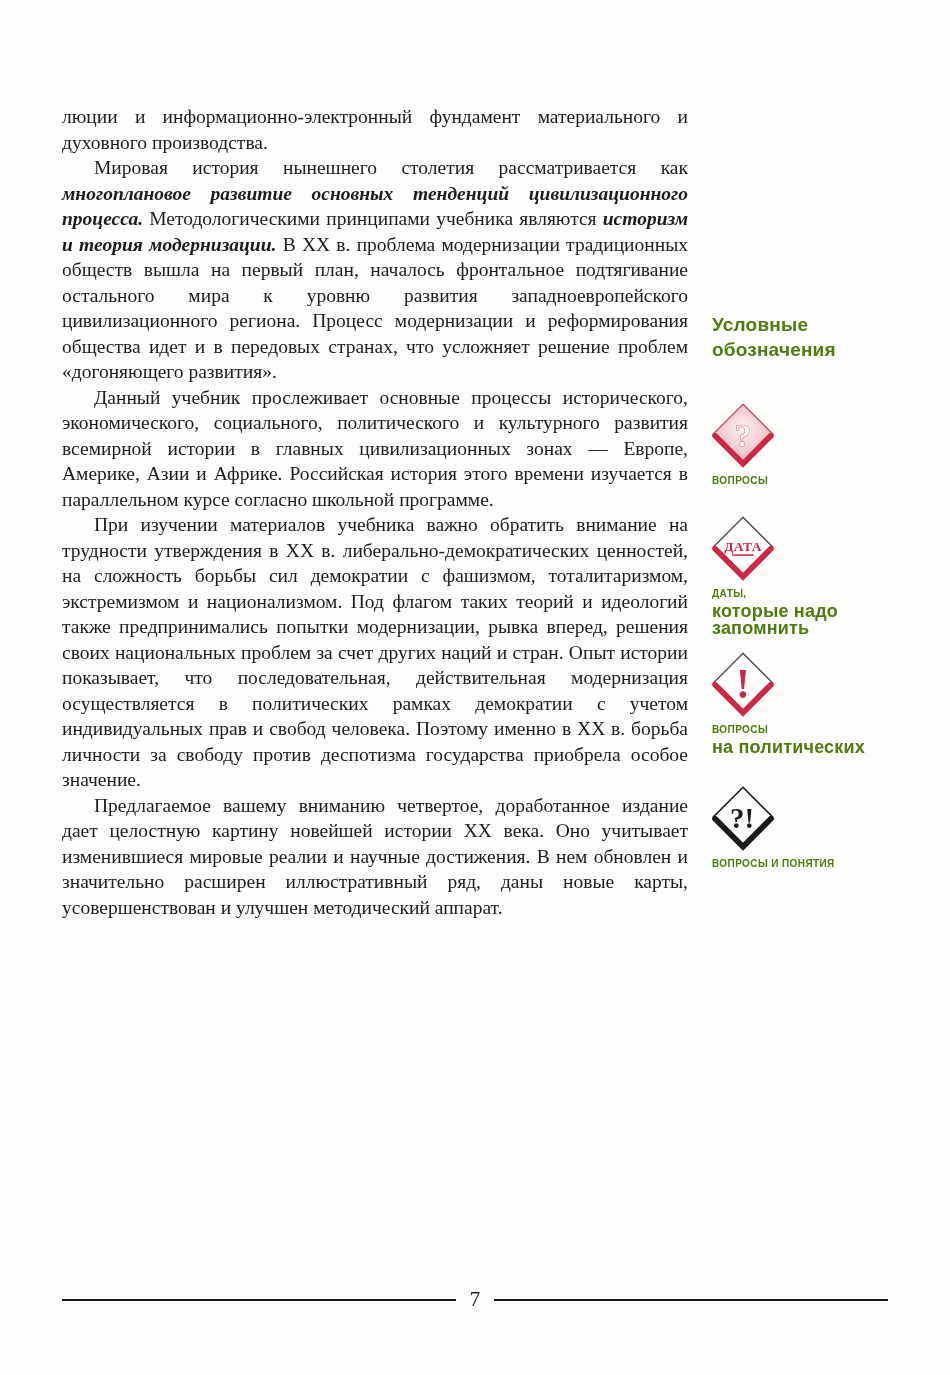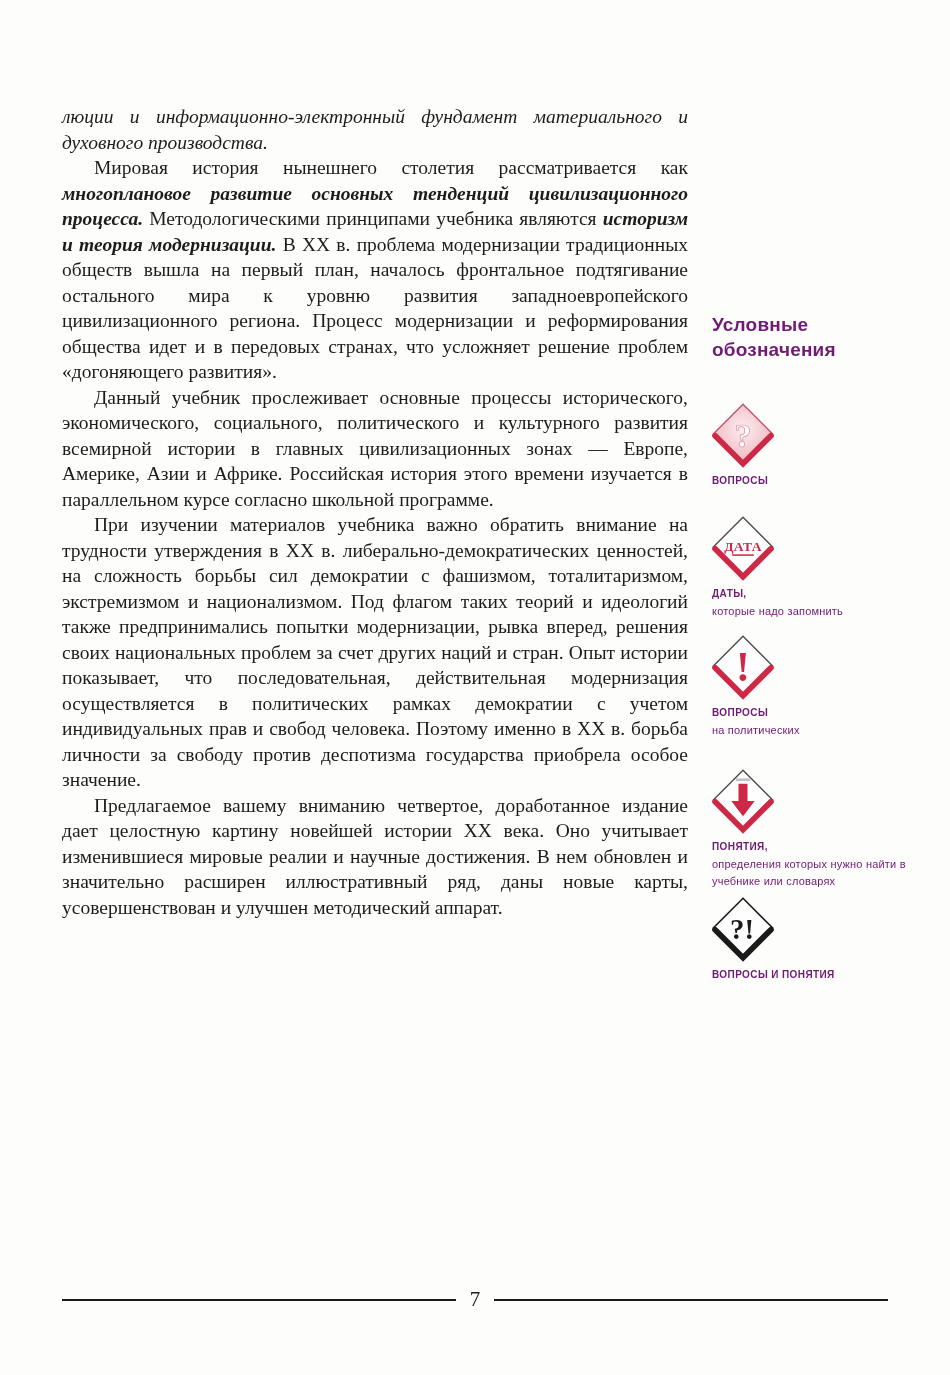--- a/index.html
+++ b/index.html
@@ -15,29 +15,29 @@
   .main-text {
     position: absolute;
     left: 62px;
     top: 104px;
     width: 626px;
     font-size: 19.5px;
     line-height: 25.5px;
     text-align: justify;
   }
   .main-text p { margin: 0; text-indent: 32px; }
-  .main-text p.no-indent { text-indent: 0; font-style: italic; }
+  .main-text p.no-indent { text-indent: 0; }
   .main-text .em { font-style: italic; font-weight: 700; }
   .sidebar {
     position: absolute;
     left: 712px;
     top: 312px;
     width: 200px;
     font-family: "Liberation Sans", "DejaVu Sans", sans-serif;
-    color: #701a75;
+    color: #4d7c0f;
   }
   .sidebar-title {
     font-size: 19px;
     font-weight: 700;
     line-height: 25px;
     margin: 0 0 36px 0;
     width: 170px;
     letter-spacing: 0.2px;
   }
   .legend-item { margin: 0; }
@@ -48,24 +48,25 @@
   .legend-icon { width: 72px; height: 72px; margin-left: -5px; margin-bottom: 2px; }
   .legend-icon svg { display: block; }
   .legend-bold-label {
     font-size: 10px;
     font-weight: 700;
     line-height: 18px;
     letter-spacing: 0.4px;
     width: 190px;
   }
   .legend-sub-label {
-    font-size: 11px;
+    font-size: 18px;
     line-height: 17px;
     width: 195px;
     letter-spacing: 0.2px;
+    font-weight: bold;
   }
   .page-footer {
     position: absolute;
     left: 62px;
     width: 826px;
     top: 1289px;
     display: flex;
     align-items: center;
   }
   .page-footer .rule { flex: 1; height: 2px; background: #1a1a1a; }
@@ -126,32 +127,20 @@
     <path d="M9 42 L40 73 L71 42" fill="none" stroke="#cd2947" stroke-width="6.5" stroke-linecap="round"></path>
     <text x="40" y="57" text-anchor="middle" font-family="Liberation Serif, serif" font-weight="bold" font-size="46" fill="#cd2947">!</text>
             </svg>
           </div>
           <div class="legend-bold-label">ВОПРОСЫ</div>
           <div class="legend-sub-label">на политических</div>
         </div>
         <div class="legend-item">
           <div class="legend-icon">
             <svg width="72" height="72" viewBox="0 0 80 80">
-    <path d="M40 7 L73 40 L40 73 L7 40 Z" fill="#fefefe" stroke="#4a4a4a" stroke-width="1.5"></path>
-    <path d="M9 42 L40 73 L71 42" fill="none" stroke="#cd2947" stroke-width="6.5" stroke-linecap="round"></path>
-    <rect x="32" y="16" width="16" height="3" fill="#a8a8b0" opacity="0.7"></rect>
-    <path d="M35 22 h10 v19 h8 L40 58 L27 41 h8 Z" fill="#cd2947"></path>
-            </svg>
-          </div>
-          <div class="legend-bold-label">ПОНЯТИЯ,</div>
-          <div class="legend-sub-label">определения которых нужно найти в учебнике или словарях</div>
-        </div>
-        <div class="legend-item">
-          <div class="legend-icon">
-            <svg width="72" height="72" viewBox="0 0 80 80">
     <path d="M40 7 L73 40 L40 73 L7 40 Z" fill="#fefefe" stroke="#1a1a1a" stroke-width="1.8"></path>
     <path d="M9 42 L40 73 L71 42" fill="none" stroke="#1a1a1a" stroke-width="6.5" stroke-linecap="round"></path>
     <text x="39" y="52" text-anchor="middle" font-family="Liberation Serif, serif" font-weight="bold" font-size="32" fill="#1a1a1a">?!</text>
             </svg>
           </div>
           <div class="legend-bold-label">ВОПРОСЫ И ПОНЯТИЯ</div>
         </div>
       </div>
   </aside>
 

